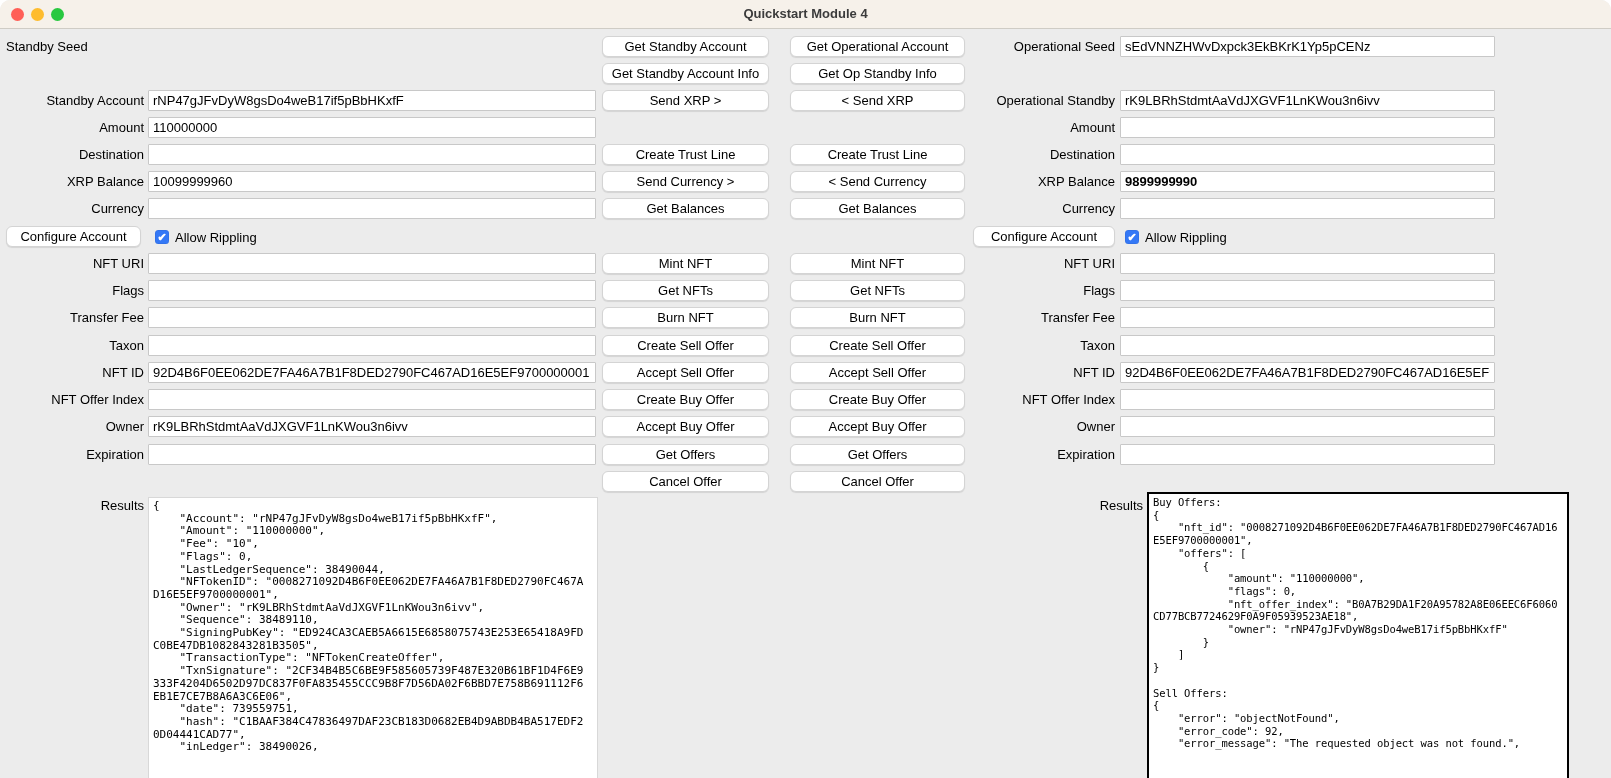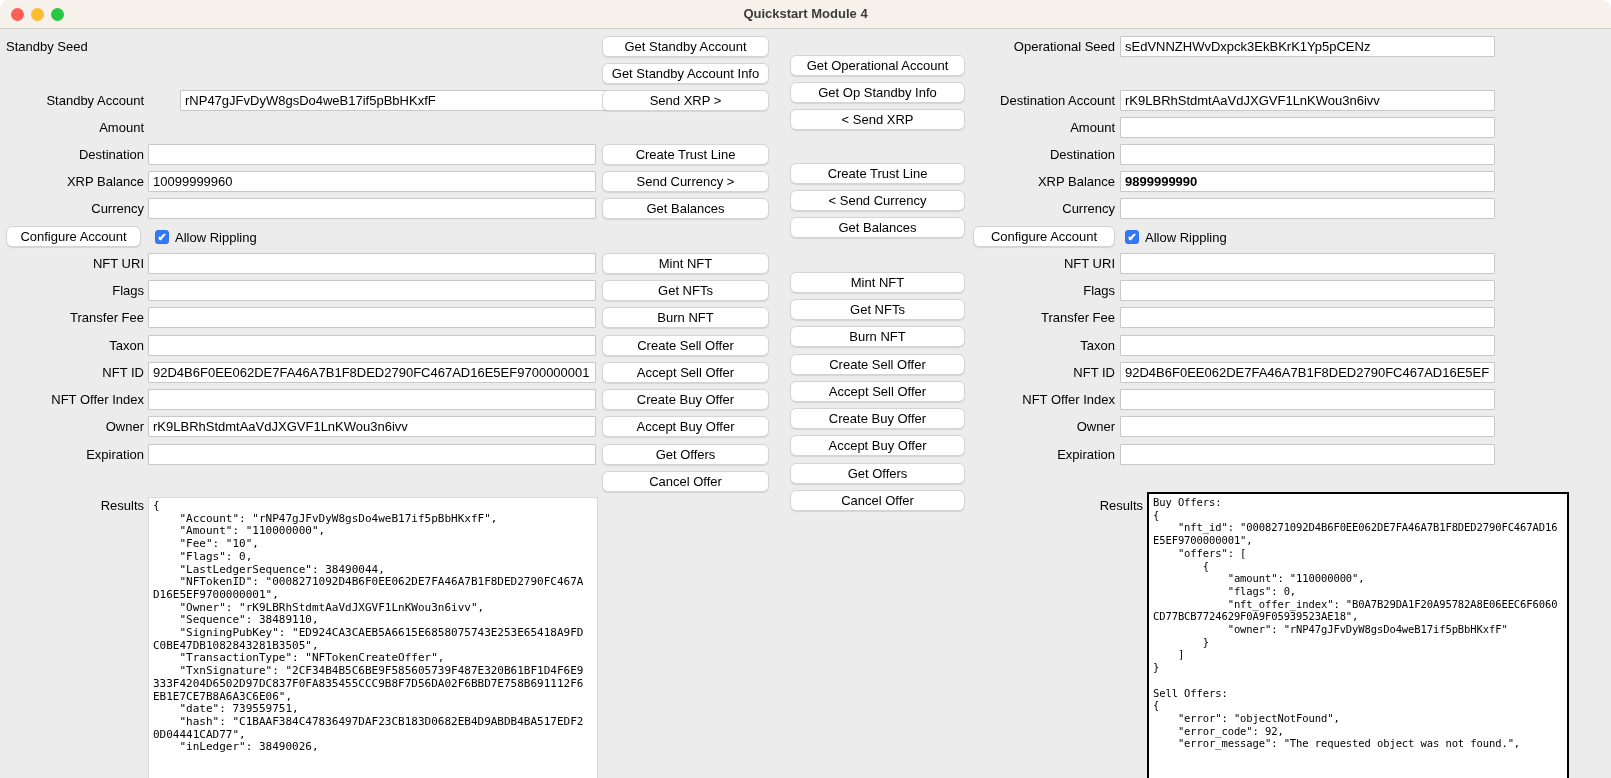--- a/index.html
+++ b/index.html
@@ -26,21 +26,21 @@
          border:1px solid #c8c8c8;border-radius:1px;font-family:"Liberation Sans",sans-serif;
          font-size:13px;color:#000;padding:0 4px;outline:none;}
   .le{left:148px;width:448px;}
   .re{left:1120px;width:375px;}
   
   .btn{position:absolute;height:21px;box-sizing:border-box;background:#fff;
        border:1px solid #d4d4d4;border-radius:6px;box-shadow:0 1px 1px rgba(0,0,0,0.10);
        font-size:13px;color:#000;text-align:center;line-height:19px;cursor:default;
        white-space:nowrap;overflow:hidden;}
   .b1{left:602px;width:167px;}
-  .b2{left:790px;width:175px;margin-top:19px;}
+  .b2{left:790px;width:175px;}
   .cfg1{left:6px;width:135px;}
   .cfg2{left:973px;width:142px;}
   
   .chk-row{position:absolute;display:flex;align-items:center;gap:6px;height:16px;}
   .chk{width:14px;height:14px;border-radius:3.5px;background:#3478f6;color:#fff;
        font-size:11px;line-height:14px;text-align:center;font-weight:bold;
        box-shadow:inset 0 0 0 0.5px rgba(0,0,0,0.1);}
   .chk-lab{font-size:13px;color:#000;}
   
   .results{position:absolute;background:#fff;overflow:hidden;}
@@ -66,27 +66,28 @@
   <div class="lab flush" style="top:36px">Standby Seed</div>
   <div class="btn b1" style="top:36px">Get Standby Account</div>
   <div class="btn b2" style="top:36px">Get Operational Account</div>
   <div class="labr" style="top:36px">Operational Seed</div>
   <input class="entry re" style="top: 36px;" value="sEdVNNZHWvDxpck3EkBKrK1Yp5pCENz">
 
   <div class="btn b1" style="top:63px">Get Standby Account Info</div>
   <div class="btn b2" style="top:63px">Get Op Standby Info</div>
 
   <div class="lab" style="top:90px">Standby Account</div>
-  <input class="entry le" style="top: 90px; margin-left: 32px;" value="rNP47gJFvDyW8gsDo4weB17if5pBbHKxfF">
+  <input class="entry le" style="top: 90px;" value="rNP47gJFvDyW8gsDo4weB17if5pBbHKxfF">
   <div class="btn b1" style="top:90px">Send XRP &gt;</div>
   <div class="btn b2" style="top:90px">&lt; Send XRP</div>
-  <div class="labr" style="top:90px">Destination Account</div>
+  <div class="labr" style="top:90px">Operational Standby</div>
   <input class="entry re" style="top: 90px;" value="rK9LBRhStdmtAaVdJXGVF1LnKWou3n6ivv">
 
   <div class="lab" style="top:117px">Amount</div>
+  <input class="entry le" style="top: 117px;" value="110000000">
   <div class="labr" style="top:117px">Amount</div>
   <input class="entry re" style="top: 117px;" value="">
 
   <div class="lab" style="top:144px">Destination</div>
   <input class="entry le" style="top: 144px;" value="">
   <div class="btn b1" style="top:144px">Create Trust Line</div>
   <div class="btn b2" style="top:144px">Create Trust Line</div>
   <div class="labr" style="top:144px">Destination</div>
   <input class="entry re" style="top: 144px;" value="">
 

